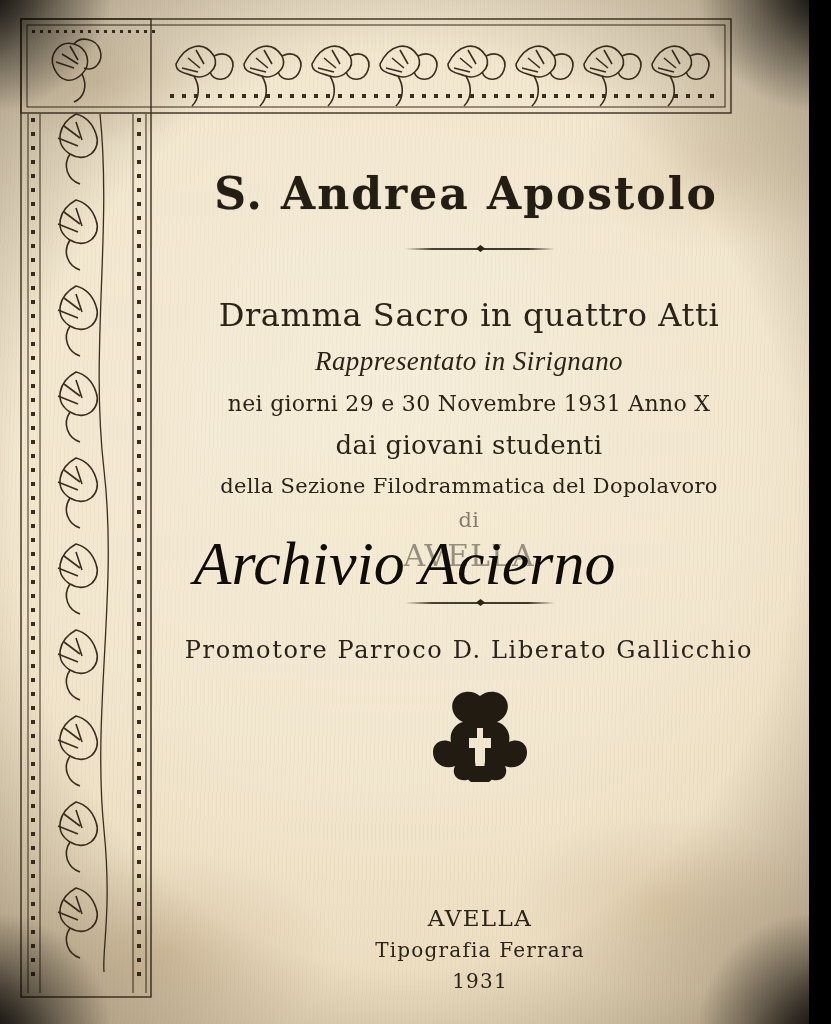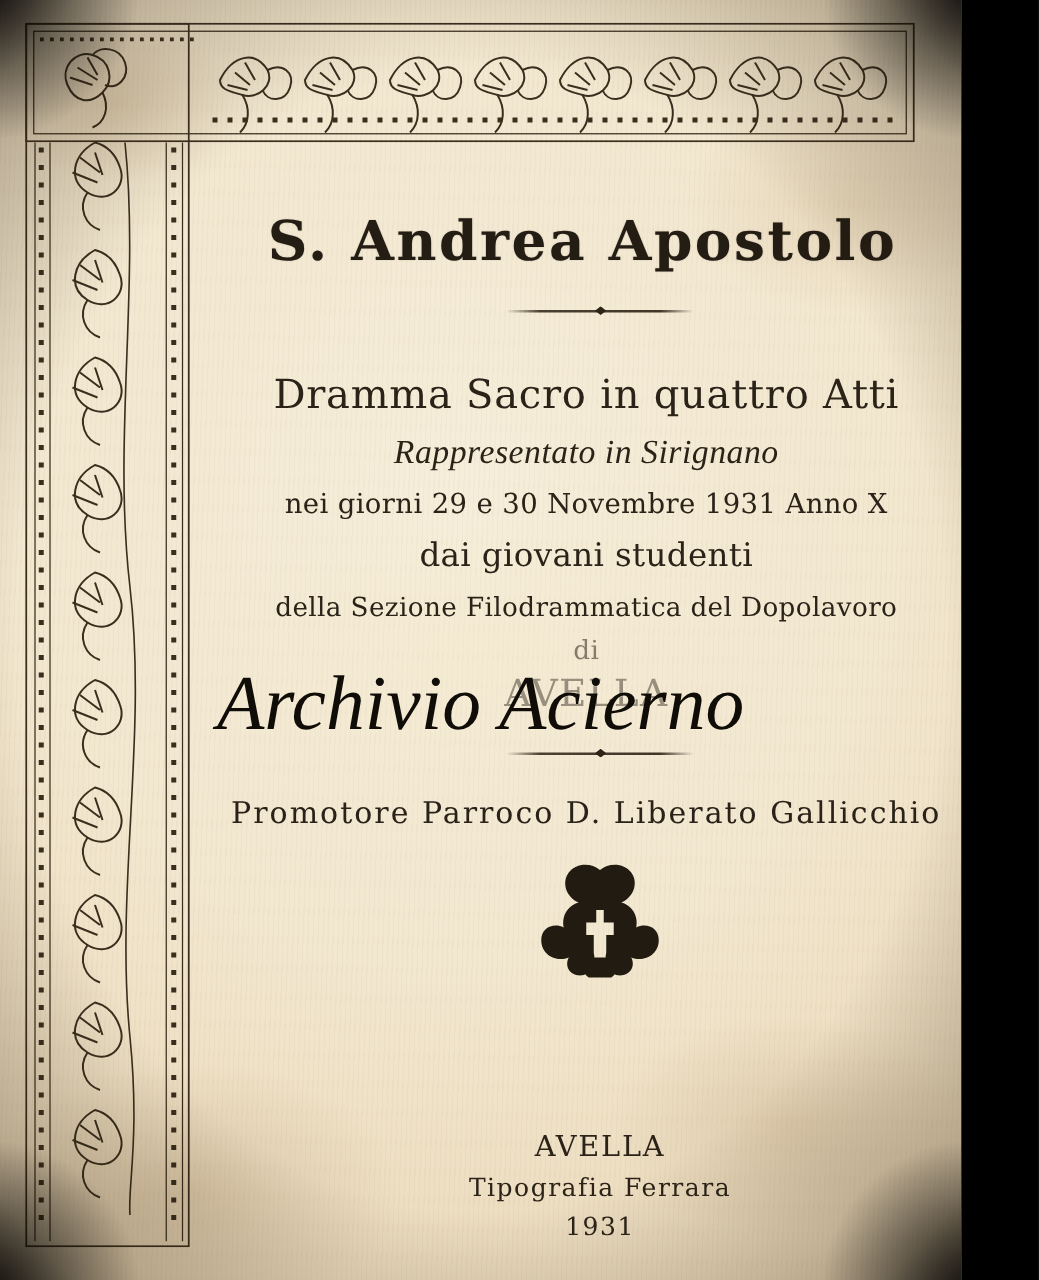--- a/index.html
+++ b/index.html
@@ -14,20 +14,21 @@
     font-family: "Liberation Serif", serif;
   }
 
   .page {
     position: relative;
     width: 769px;
     height: 1024px;
     background:
       radial-gradient(ellipse 120% 95% at 48% 40%, #f6eedb 0%, #f2e7cf 38%, #ead9ba 68%, #dfc9a4 88%, #d2b890 100%);
     overflow: hidden;
+    padding-left: 40px;
   }
 
   
   .grain {
     position: absolute;
     inset: 0;
     background-image:
       radial-gradient(ellipse 18% 9% at 12% 8%, rgba(180,150,110,0.20), rgba(0,0,0,0) 70%),
       radial-gradient(ellipse 24% 12% at 88% 16%, rgba(190,160,120,0.18), rgba(0,0,0,0) 70%),
       radial-gradient(ellipse 30% 14% at 20% 93%, rgba(170,140,105,0.22), rgba(0,0,0,0) 72%),

